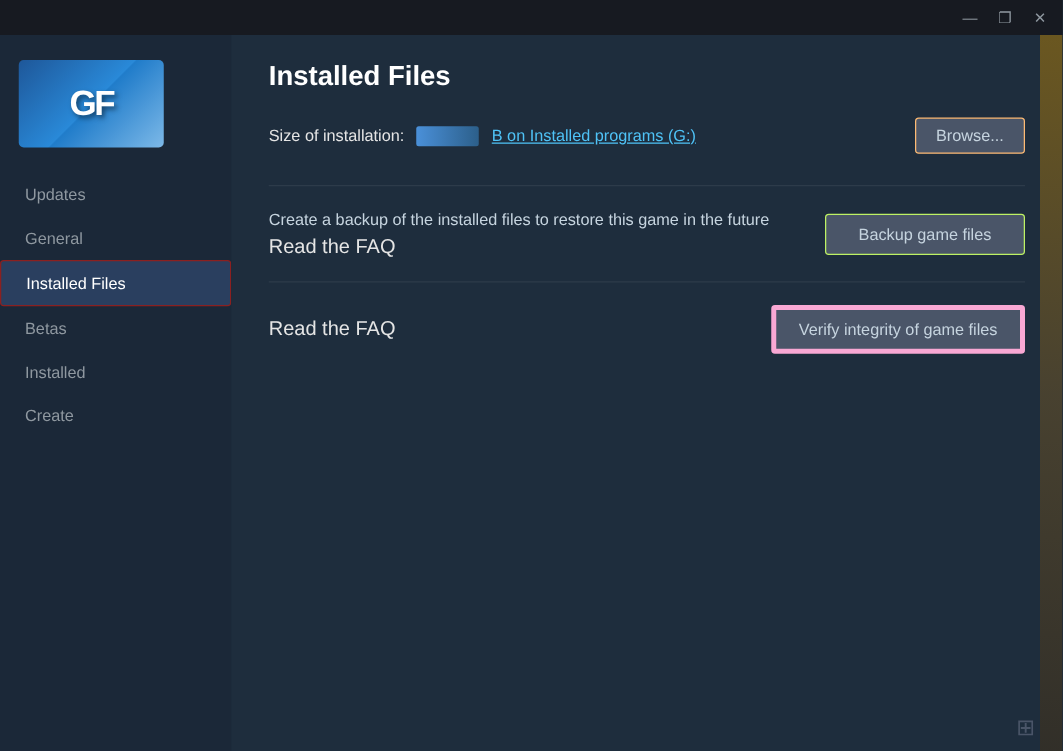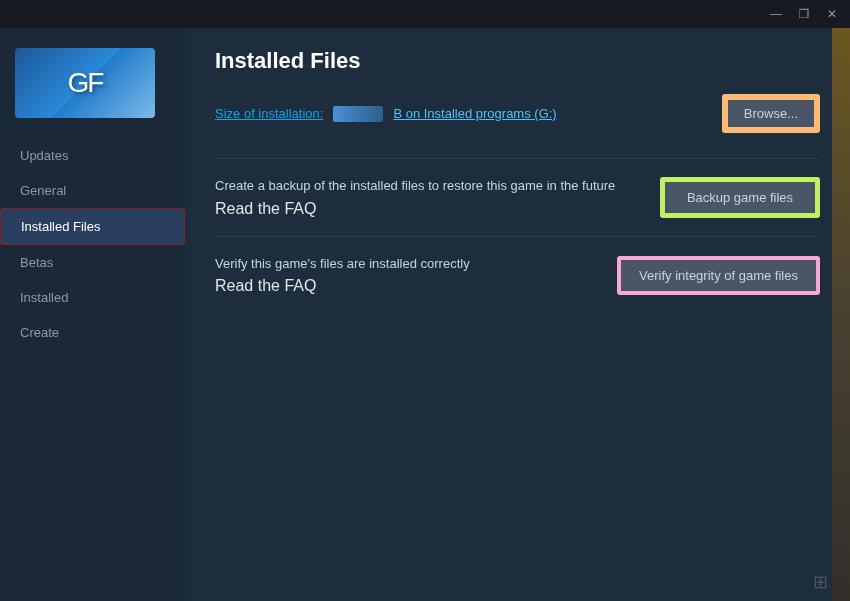--- a/index.html
+++ b/index.html
@@ -48,30 +48,30 @@
     
     .sidebar {
       width: 185px;
       background: #1b2838;
       display: flex;
       flex-direction: column;
       padding-top: 10px;
       flex-shrink: 0;
     }
     .game-logo {
-      width: 140px;
+      width: 116px;
       height: 70px;
       background: linear-gradient(135deg, #1e5799 0%, #2989d8 50%, #207cca 51%, #7db9e8 100%);
       margin: 10px 15px 20px 15px;
       border-radius: 4px;
       display: flex;
       align-items: center;
       justify-content: center;
       font-size: 28px;
-      font-weight: normal;
+      font-weight: bold;
       color: #fff;
       letter-spacing: -2px;
       text-shadow: 2px 2px 4px rgba(0,0,0,0.5);
     }
     .nav-item {
       padding: 10px 20px;
       font-size: 13px;
       color: #8f98a0;
       cursor: pointer;
       border-radius: 2px;
@@ -102,40 +102,39 @@
 
     
     .install-size-row {
       display: flex;
       align-items: center;
       margin-bottom: 25px;
       gap: 10px;
     }
     .install-size-label {
       font-size: 13px;
-      color: #0ea5e9;
+      color: #e5e5e5;
       white-space: nowrap;
-      text-decoration: underline;
     }
     .install-size-bar {
       width: 50px;
       height: 16px;
       background: linear-gradient(to right, #4a90d9, #2c5f8a);
       border-radius: 2px;
     }
     .install-size-value {
       font-size: 13px;
       color: #4fc3f7;
       white-space: nowrap;
       text-decoration: underline;
     }
     .browse-btn {
       margin-left: auto;
       background: #4a5568;
-      border: 6px solid #fdba74;
+      border: 1px solid #fdba74;
       color: #c6d4df;
       padding: 6px 16px;
       font-size: 13px;
       cursor: pointer;
       border-radius: 3px;
     }
 
     
     .action-row {
       display: flex;
@@ -154,21 +153,21 @@
       line-height: 1.4;
     }
     .action-description a {
       font-size: 16px;
       color: #e5e5e5;
       text-decoration: none;
     }
 
     .action-btn {
       background: #4a5568;
-      border: 5px solid #bef264;
+      border: 1px solid #bef264;
       color: #c6d4df;
       padding: 8px 18px;
       font-size: 13px;
       cursor: pointer;
       border-radius: 3px;
       white-space: nowrap;
       flex-shrink: 0;
       min-width: 160px;
     }
     .action-btn.highlighted {
@@ -240,21 +239,20 @@
     <div class="action-row">
       <div class="action-description">
         <p>Create a backup of the installed files to restore this game in the future</p>
         <a href="#">Read the FAQ</a>
       </div>
       <button class="action-btn">Backup game files</button>
     </div>
 
     <div class="action-row">
       <div class="action-description">
-        <p>Verify this game's files are installed correctly</p>
         <a href="#">Read the FAQ</a>
       </div>
       <button class="action-btn highlighted">Verify integrity of game files</button>
     </div>
 
     <div class="art-strip"></div>
     <div class="bottom-icon">⊞</div>
   </div>
 
 </div>

